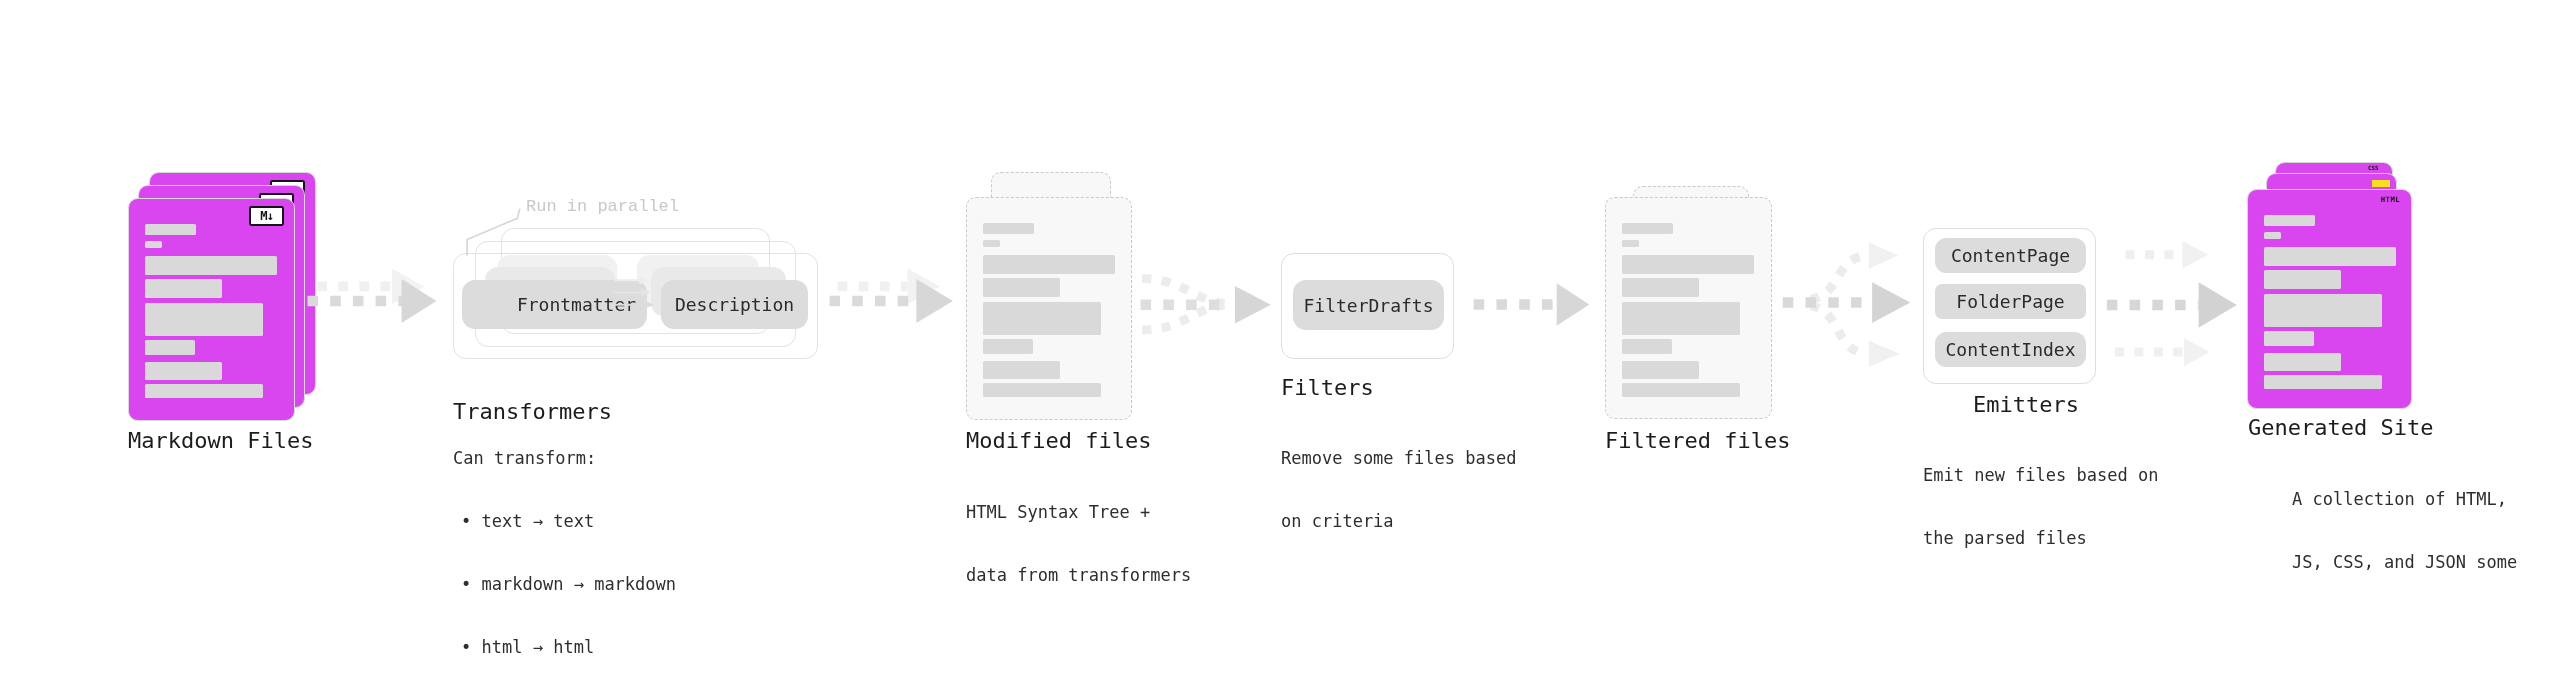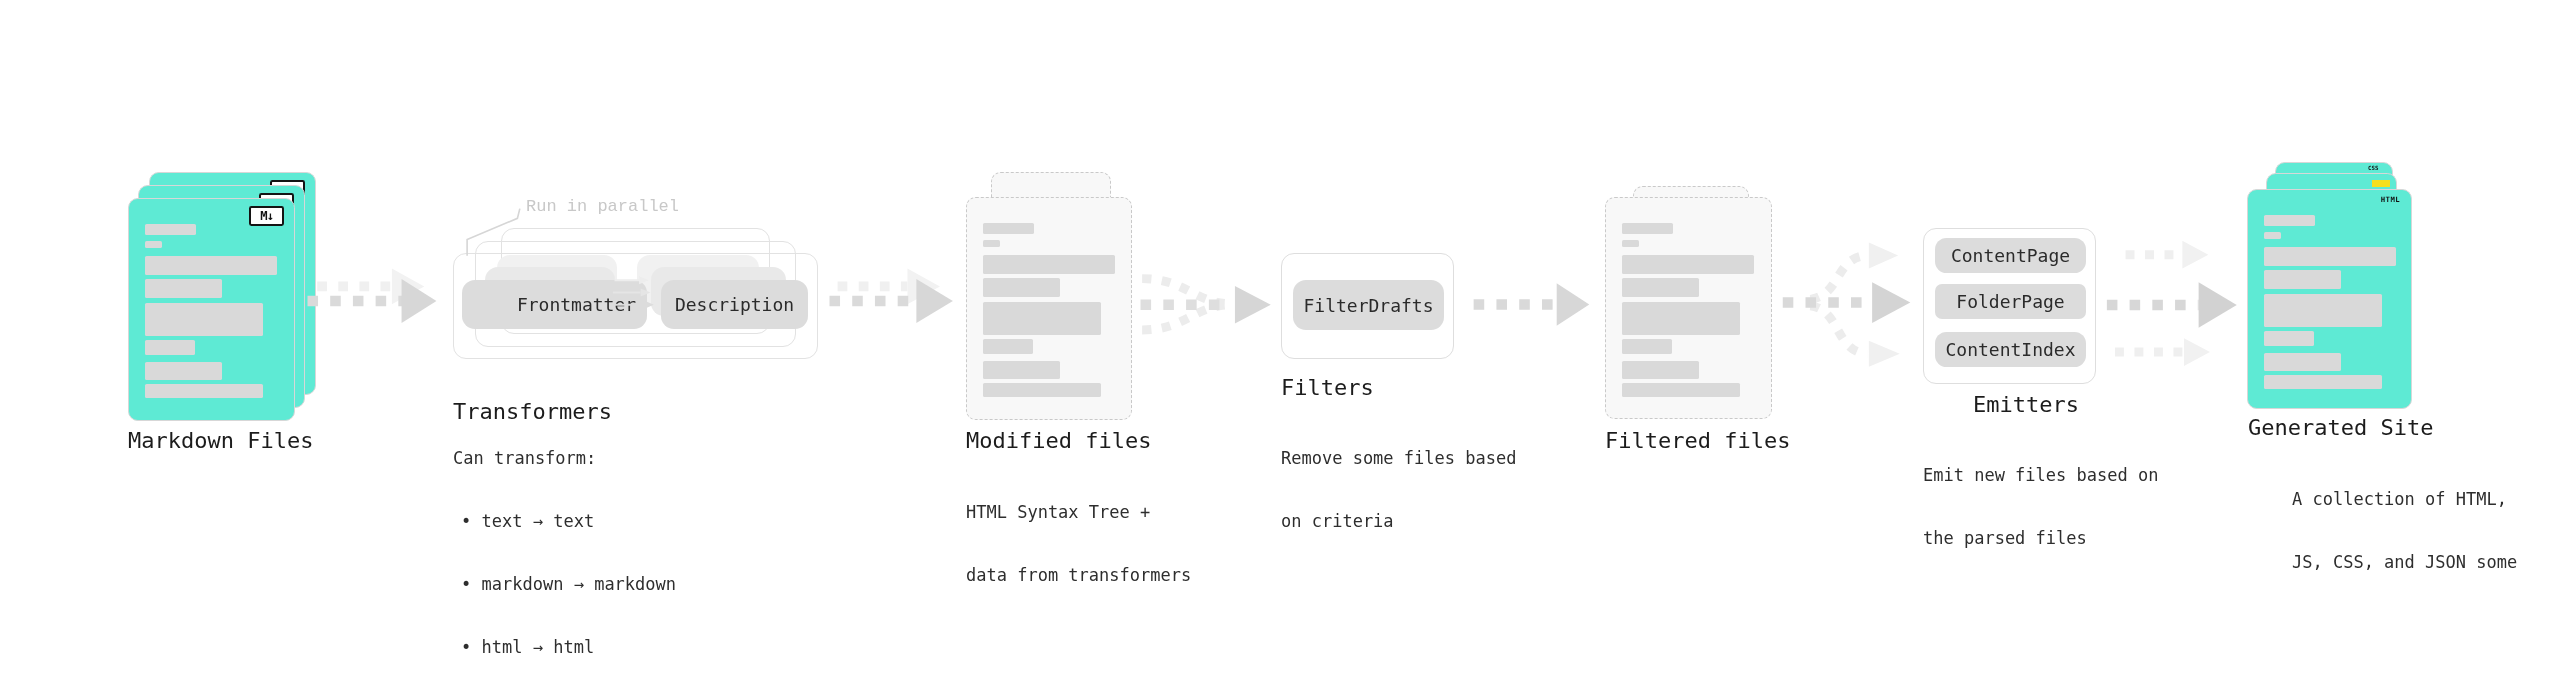--- a/index.html
+++ b/index.html
@@ -1,21 +1,21 @@
 <!DOCTYPE html>
 <html style="font-size:13px"><head>
 <meta charset="utf-8">
 <style>
   html,body{margin:0;padding:0;background:#fff;}
   #canvas{
     position:relative;width:2576px;height:681px;background:#ffffff;overflow:hidden;
     font-family:"DejaVu Sans Mono","Liberation Mono",monospace;
   }
   
-  .doc{position:absolute;background:#5eead4;border:1.6px solid #d7d7d7;border-radius:9.8px;box-sizing:border-box;}
+  .doc{position:absolute;background:#d946ef;border:1.6px solid #d7d7d7;border-radius:9.8px;box-sizing:border-box;}
   .doc.dashed{border:1.6px dashed #c9c9c9;background:#f8f8f8;}
   .bar{position:absolute;left:16.3px;background:#d9d9d9;border-radius:1.6px;}
   .b1{top:25px;width:51px;height:10.6px;}
   .b2{top:42px;width:17px;height:6.5px;}
   .b3{top:57px;width:132px;height:18.7px;}
   .b4{top:80px;width:77px;height:18.7px;}
   .b5{top:104px;width:118px;height:33px;}
   .b6{top:141px;width:50px;height:15.4px;}
   .b7{top:163px;width:77px;height:18px;}
   .b8{top:185px;width:118px;height:14px;}

